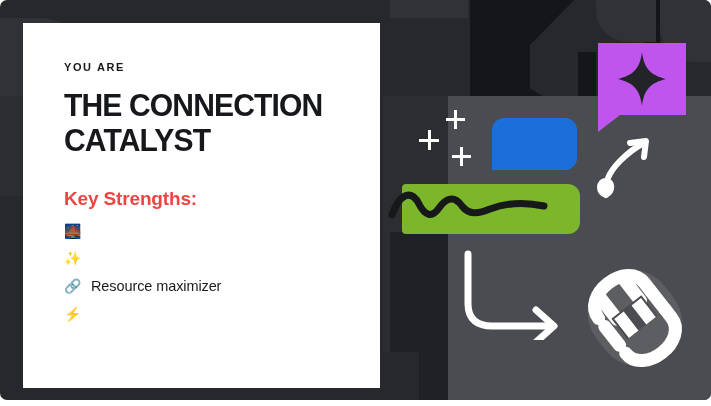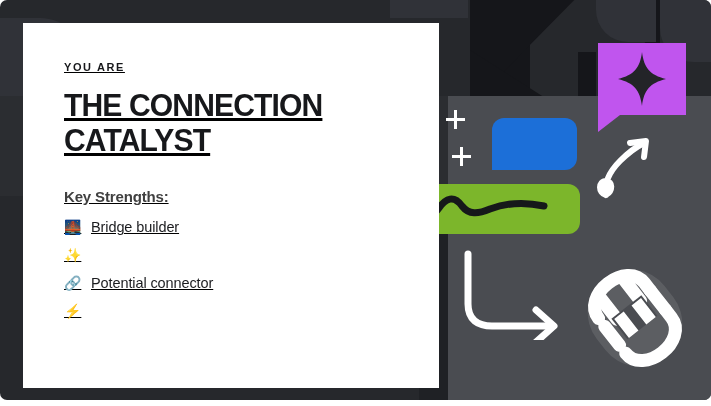--- a/index.html
+++ b/index.html
@@ -122,24 +122,23 @@
     position: absolute;
     left: 383px; top: 352px;
     width: 36px; height: 48px;
     background: #26282c;
   }
 
   
   .card {
     position: absolute;
     left: 23px; top: 23px;
-    width: 416px;
+    width: 357px;
     height: 365px;
     background: #ffffff;
-    text-decoration: underline;
   }
   .card-inner {
     padding: 38px 34px 0 41px;
   }
   .eyebrow {
     font-size: 11px;
     font-weight: bold;
     letter-spacing: 1.6px;
     color: #17181b;
     margin: 0 0 16px 0;
@@ -150,23 +149,23 @@
     font-weight: 900;
     letter-spacing: -0.9px;
     color: #17181b;
     margin: 0 0 30px 0;
     text-transform: uppercase;
     font-stretch: condensed;
     transform: scaleX(0.97);
     transform-origin: left center;
   }
   .strengths-title {
-    font-size: 15px;
+    font-size: 19px;
     font-weight: bold;
-    color: #404040;
+    color: #ef4444;
     margin: 0 0 14px 0;
     letter-spacing: -0.15px;
   }
   .strength-list {
     list-style: none;
     margin: 0;
     padding: 0;
   }
   .strength-item {
     display: flex;
@@ -342,28 +341,27 @@
       <h1 class="headline">
         <span>THE CONNECTION</span><br>
         <span>CATALYST</span>
       </h1>
 
       <div class="strengths-title">Key Strengths:</div>
 
       <ul class="strength-list">
         <li class="strength-item">
           <span class="strength-emoji">🌉</span>
-          <span>Bridge builder</span>
         </li>
         <li class="strength-item">
           <span class="strength-emoji">✨</span>
         </li>
         <li class="strength-item">
           <span class="strength-emoji">🔗</span>
-          <span>Potential connector</span>
+          <span>Resource maximizer</span>
         </li>
         <li class="strength-item">
           <span class="strength-emoji">⚡</span>
         </li>
       </ul>
     </div>
   </div>
 
 </div>
 

